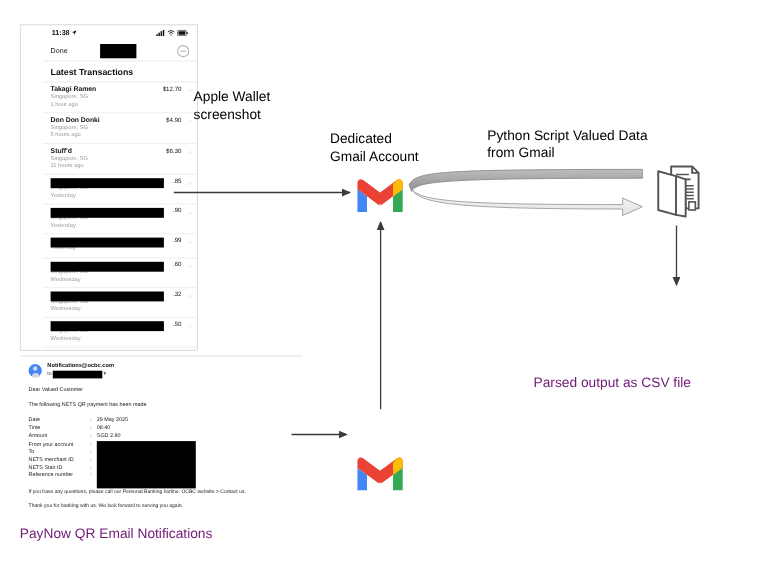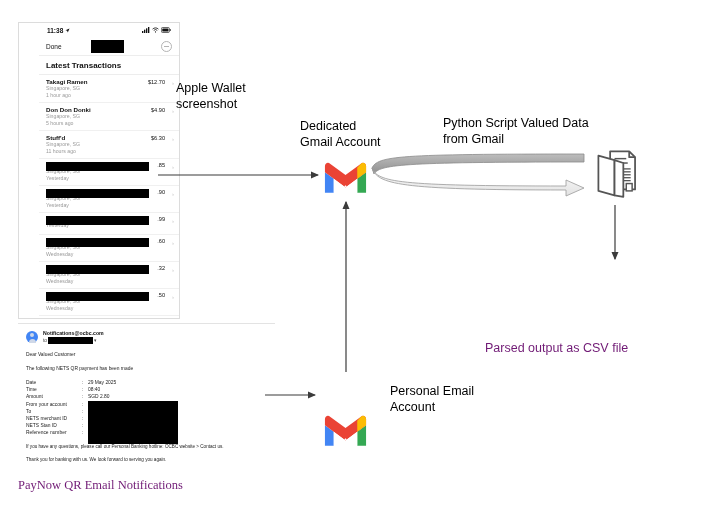--- a/index.html
+++ b/index.html
@@ -431,21 +431,21 @@
             <span class="email-value"></span>
           </div>
           <div class="email-big-redact"></div>
       </div>
 
       <p class="email-foot">If you have any questions, please call our Personal Banking hotline: OCBC website &gt; Contact us.</p>
       <p class="email-foot">Thank you for banking with us. We look forward to serving you again.</p>
     </div>
   </div>
 
-  <div class="abs caption" style="left:18px; top:477px;font-family:Liberation Serif, serif;">PayNow QR Email Notifications</div>
+  <div class="abs caption" style="left:18px; top:477px;">PayNow QR Email Notifications</div>
 
   <svg class="connector" style="left:158px; top:165px;" width="170" height="20">
     <defs>
       <marker id="ah1" markerWidth="7" markerHeight="7" refX="6" refY="3" orient="auto">
         <path d="M0,0 L7,3 L0,6 z" fill="#3b3b3b"></path>
       </marker>
     </defs>
     <line x1="0" y1="10" x2="160" y2="10" stroke="#3b3b3b" stroke-width="1.2" marker-end="url(#ah1)"></line>
   </svg>
 
@@ -528,22 +528,20 @@
   <div class="abs gmail-logo" style="left:322px; top:377px;">
     <svg width="47" height="36" viewBox="0 0 64 48">
       <path d="M4 44 L4 16 L16 25 L16 44 Z" fill="#4285F4"></path>
       <path d="M48 44 L48 25 L60 16 L60 44 Z" fill="#34A853"></path>
       <path d="M4 16 L4 8 C4 4 8 2 11 4.5 L32 20 L53 4.5 C56 2 60 4 60 8 L60 16 L48 25 L32 37 L16 25 Z" fill="#EA4335"></path>
       <path d="M53 4.5 C56 2 60 4 60 8 L60 16 L48 25 L48 10 Z" fill="#FBBC04"></path>
       <path d="M16 25 L32 37 L48 25 L48 44 L44 44 L32 34 L20 44 L16 44 Z" fill="#FFFFFF"></path>
     </svg>
   </div>
 
-  <div class="abs label" style="left:390px; top:383px; width:150px;">Personal Email
-Account</div>
 
   <svg class="connector" style="left:339px; top:198px;" width="14" height="176">
     <defs>
       <marker id="ah4" markerWidth="7" markerHeight="7" refX="6" refY="3" orient="auto">
         <path d="M0,0 L7,3 L0,6 z" fill="#3b3b3b"></path>
       </marker>
     </defs>
     <line x1="7" y1="174" x2="7" y2="4" stroke="#3b3b3b" stroke-width="1.2" marker-end="url(#ah4)"></line>
   </svg>
 

